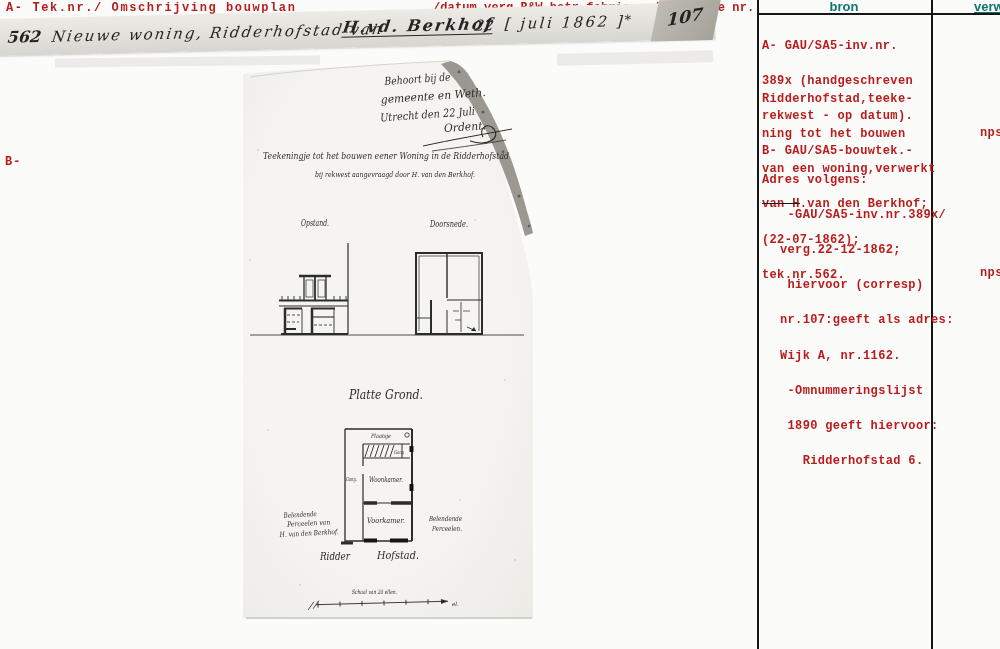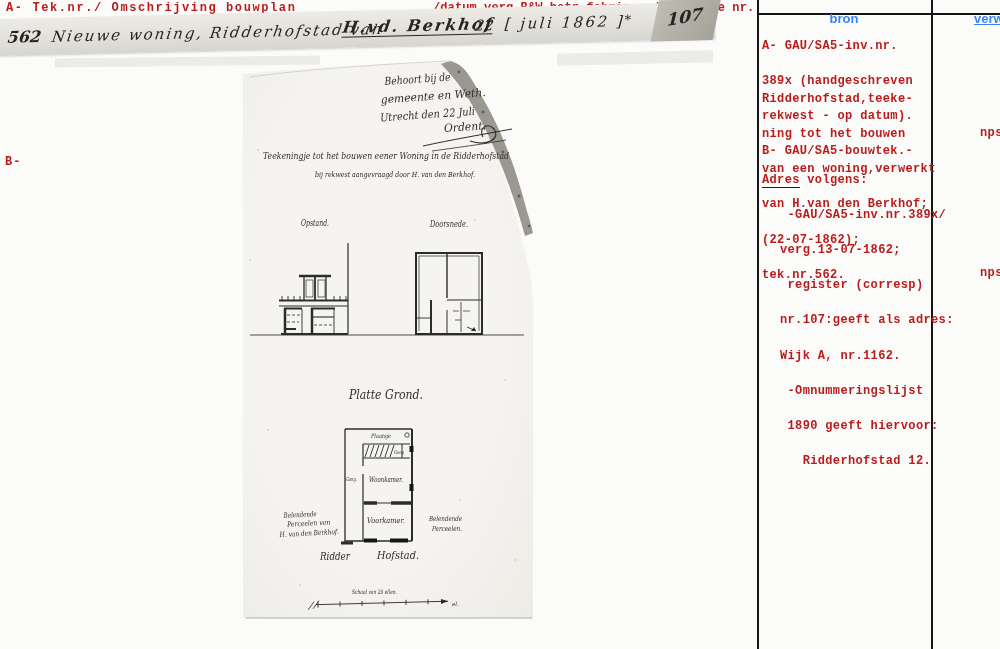--- a/index.html
+++ b/index.html
@@ -9,31 +9,31 @@
   
   .typed{font-family:"Liberation Mono",monospace;font-weight:700;color:#b91c1c;white-space:pre;}
   .h-left{left:6px;top:1px;font-size:12px;letter-spacing:1.6px;}
   .h-mid{left:433px;top:1px;font-size:12px;letter-spacing:0.1px;}
   .b-label{left:5px;top:155px;font-size:12px;letter-spacing:1px;}
   
   .vline{top:0;width:2px;height:649px;background:#161616;}
   .vline1{left:757px;} .vline2{left:931px;}
   .hline{left:757px;top:13px;width:243px;height:2px;background:#161616;}
   .col-head{top:0;height:13px;line-height:13px;font-family:"Liberation Sans",sans-serif;
-            font-weight:700;font-size:13px;color:#3b82f6;margin-top:12px;}
+            font-weight:700;font-size:13px;color:#0f766e;}
   .bron-head{left:757px;width:174px;text-align:center;}
   .verwerkt-head{left:974px;text-decoration:underline;}
   
   .bron-block{font-size:12px;line-height:11.75px;letter-spacing:0.35px;}
   .bron-block div{height:11.75px;}
   .blk1{left:762px;top:17px;font-family:Liberation Mono, monospace;}
   .blk2{left:762px;top:70px;}
   .blk3{left:755px;top:186px;margin-left:25px;}
   .adres-line{left:762px;top:173px;font-size:12px;letter-spacing:0.35px;}
-  .u{border-bottom:1.6px solid #1e1e1e;padding-bottom:0px;}
+  .u{border-bottom:1.6px solid #1e1e1e;padding-bottom:16px;}
   .nps{font-size:12px;letter-spacing:0.4px;padding-left:44px;}
   .nps1{left:936px;top:126px;} .nps2{left:936px;top:266px;}
   
   .strip{left:-4px;top:19px;width:719px;height:37px;
          background:linear-gradient(to bottom,#edebe6 0%,#e2e0da 55%,#d7d5cf 100%);
          transform:rotate(-1.35deg);transform-origin:left center;
          box-shadow:0 1px 2px rgba(0,0,0,0.15);}
   .hw{font-family:"DejaVu Serif",serif;font-style:italic;color:#262420;}
   .strip .hw{position:absolute;white-space:pre;}
   .e-nr{left:12px;top:9px;font-size:16px;font-weight:700;transform:skewX(-8deg);}
@@ -81,27 +81,27 @@
   <div>Ridderhofstad,teeke-</div>
   <div>ning tot het bouwen</div>
   <div>van een woning,verwerkt</div>
   <div>van H.van den Berkhof;</div>
   <div>(22-07-1862);</div>
   <div>tek.nr.562.</div>
 </div>
 <div class="abs typed adres-line"><span class="u">Adres</span><span> volgens:</span></div>
 <div class="abs typed bron-block blk3">
   <div> -GAU/SA5-inv.nr.389x/</div>
-  <div>verg.13-07-1862;</div>
-  <div> register (corresp)</div>
+  <div>verg.22-12-1862;</div>
+  <div> hiervoor (corresp)</div>
   <div>nr.107:geeft als adres:</div>
   <div>Wijk A, nr.1162.</div>
   <div> -Omnummeringslijst</div>
   <div> 1890 geeft hiervoor:</div>
-  <div>   Ridderhofstad 12.</div>
+  <div>   Ridderhofstad 6.</div>
 </div>
 <div class="abs typed nps nps1">nps0884</div>
 <div class="abs typed nps nps2">nps0884</div>
 
 <div class="abs sheet"></div>
 
 <svg class="abs" width="1000" height="649" viewBox="0 0 1000 649" style="left:0;top:0;">
 
   <path d="M450,61 C460,63 466,70 472,80 C479,92 486,103 492,115 C499,129 505,143 511,159
            C516,173 521,189 525,204 C528,215 531,224 533,233 L525,236 C521,222 517,208 512,194

